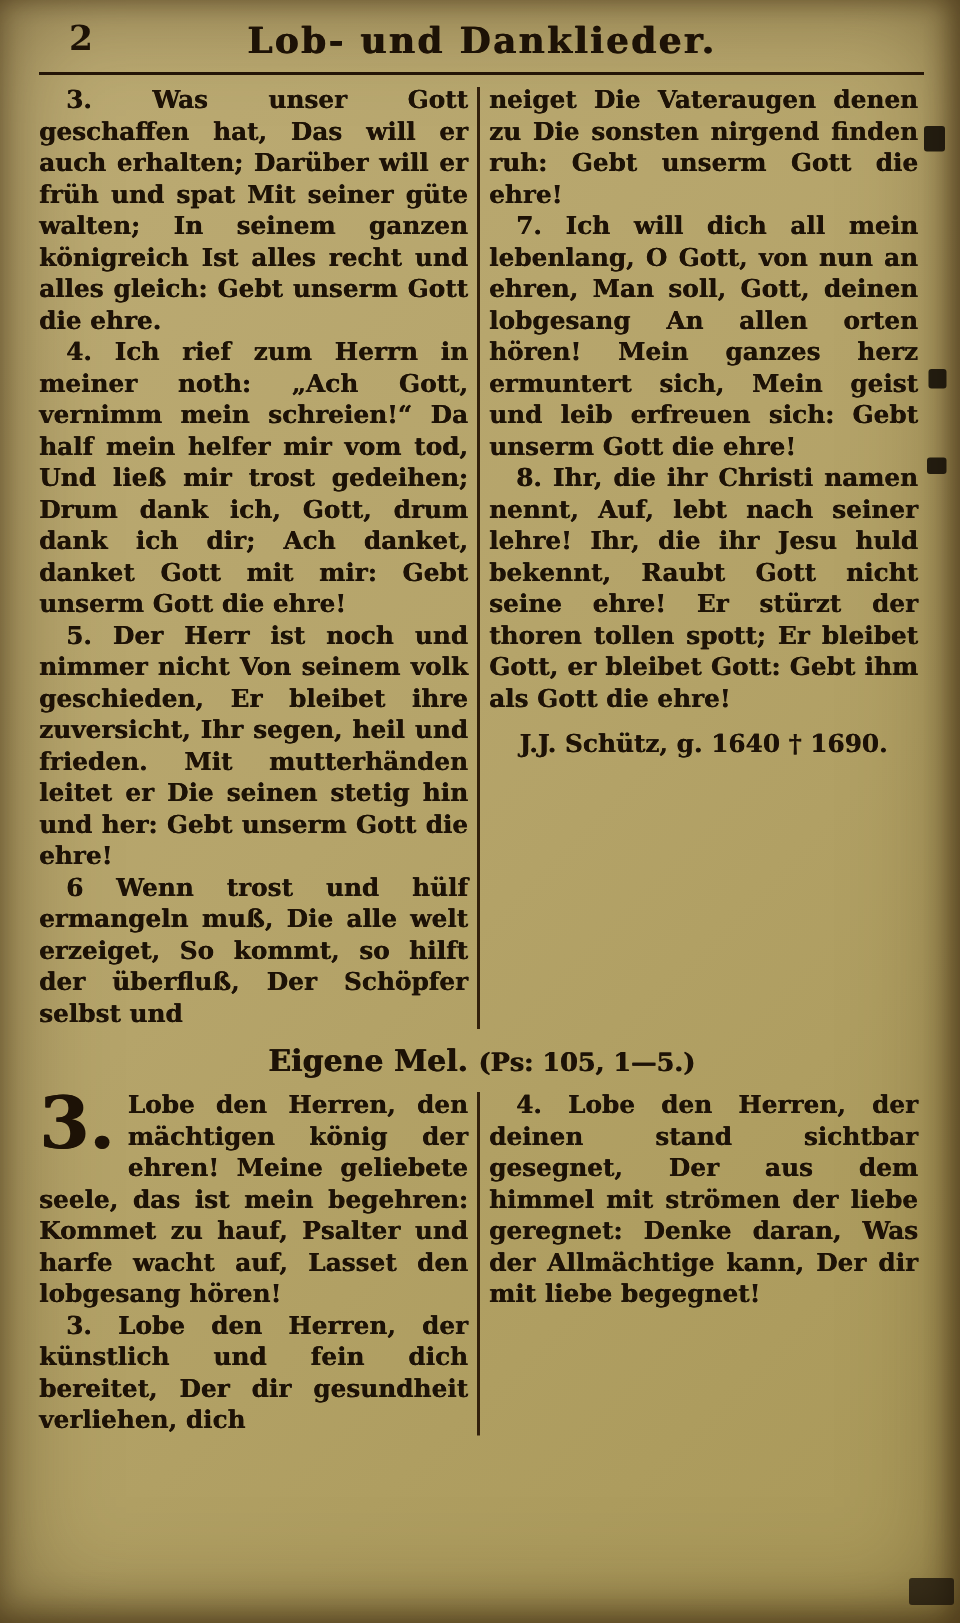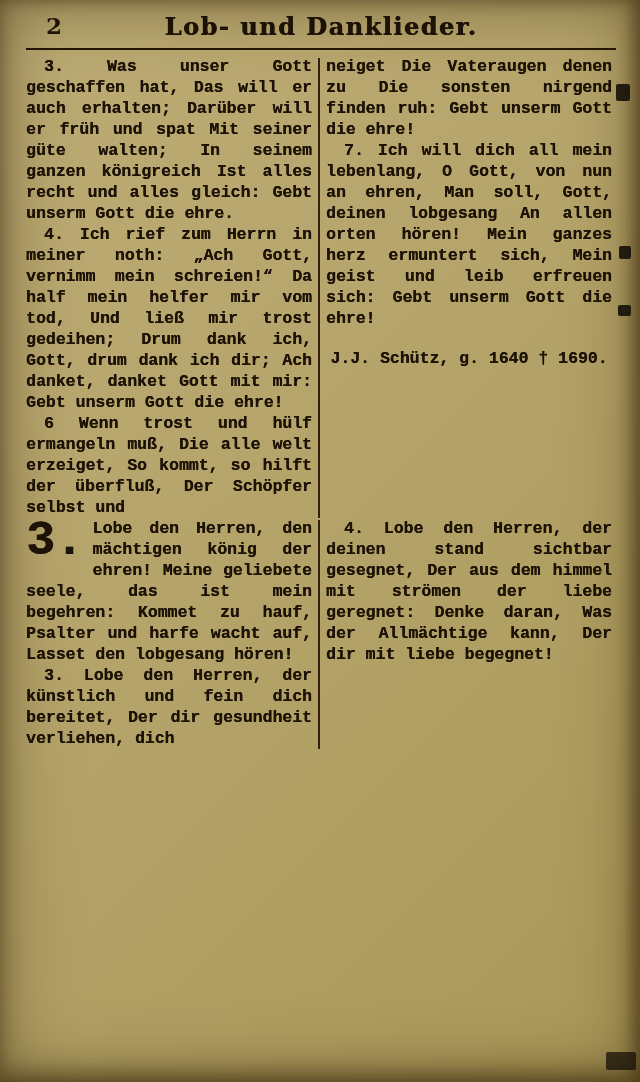--- a/index.html
+++ b/index.html
@@ -27,27 +27,26 @@
   }
   .rule { border-top:2.5px solid #241507; margin:4px 0 6px; }
 
   .two-col { display:flex; }
   .col {
     width:286px;
     text-align:justify;
     font-size:16.5px;
     line-height:21px;
     text-shadow:0.25px 0 0 #1d1206;
-    font-family:Liberation Mono, monospace;
   }
   .divider { width:2px; background:#32200c; margin:2px 6px 0 6px; align-self:stretch; }
 
   .verse { text-indent:18px; }
   .cont  { text-indent:0; }
-  .attr  { text-indent:0; text-align:center; margin-top:19px; }
+  .attr  { text-indent:0; text-align:center; margin-top:9px; }
 
   .mel-heading { text-align:center; margin:9px 0 7px; font-size:20px; text-shadow:0.5px 0 0 #1d1206; }
   .mel-heading .ref { font-size:17px; }
 
   .dropnum {
     float:left;
     font-size:48px; line-height:40px;
     margin:3px 9px 0 0;
     text-shadow:0.7px 0 0 #1d1206;
   }
@@ -67,30 +66,36 @@
   <div class="hdr">
     <span class="page-num">2</span>
     <span class="title">Lob- und Danklieder.</span>
   </div>
   <div class="rule"></div>
 
   <div class="two-col">
     <div class="col">
       <p class="verse">3. Was unser Gott geschaffen hat, Das will er auch erhalten; Darüber will er früh und spat Mit seiner güte walten; In seinem ganzen königreich Ist alles recht und alles gleich: Gebt unserm Gott die ehre.</p>
       <p class="verse">4. Ich rief zum Herrn in meiner noth: „Ach Gott, vernimm mein schreien!“ Da half mein helfer mir vom tod, Und ließ mir trost gedeihen; Drum dank ich, Gott, drum dank ich dir; Ach danket, danket Gott mit mir: Gebt unserm Gott die ehre!</p>
+      <p class="verse">5. Der Herr ist noch und nimmer nicht Von seinem volk geschieden, Er bleibet ihre zuversicht, Ihr segen, heil und frieden. Mit mutterhänden leitet er Die seinen stetig hin und her: Gebt unserm Gott die ehre!</p>
       <p class="verse">6 Wenn trost und hülf ermangeln muß, Die alle welt erzeiget, So kommt, so hilft der überfluß, Der Schöpfer selbst und</p>
     </div>
     <div class="divider"></div>
     <div class="col">
       <p class="cont">neiget Die Vateraugen denen zu Die sonsten nirgend finden ruh: Gebt unserm Gott die ehre!</p>
       <p class="verse">7. Ich will dich all mein lebenlang, O Gott, von nun an ehren, Man soll, Gott, deinen lobgesang An allen orten hören! Mein ganzes herz ermuntert sich, Mein geist und leib erfreuen sich: Gebt unserm Gott die ehre!</p>
+      <p class="verse">8. Ihr, die ihr Christi namen nennt, Auf, lebt nach seiner lehre! Ihr, die ihr Jesu huld bekennt, Raubt Gott nicht seine ehre! Er stürzt der thoren tollen spott; Er bleibet Gott, er bleibet Gott: Gebt ihm als Gott die ehre!</p>
       <p class="attr">J.J. Schütz, g. 1640 † 1690.</p>
     </div>
   </div>
 
+  <div class="mel-heading">
+    <span>Eigene Mel.</span>
+    <span class="ref">(Ps: 105, 1—5.)</span>
+  </div>
 
   <div class="two-col">
     <div class="col">
       <p class="verse first"><span class="dropnum">3.</span><span>Lobe den Herren, den mächtigen könig der ehren! Meine geliebete seele, das ist mein begehren: Kommet zu hauf, Psalter und harfe wacht auf, Lasset den lobgesang hören!</span></p>
       <p class="verse">3. Lobe den Herren, der künstlich und fein dich bereitet, Der dir gesundheit verliehen, dich</p>
     </div>
     <div class="divider"></div>
     <div class="col">
       <p class="verse">4. Lobe den Herren, der deinen stand sichtbar gesegnet, Der aus dem himmel mit strömen der liebe geregnet: Denke daran, Was der Allmächtige kann, Der dir mit liebe begegnet!</p>
 

